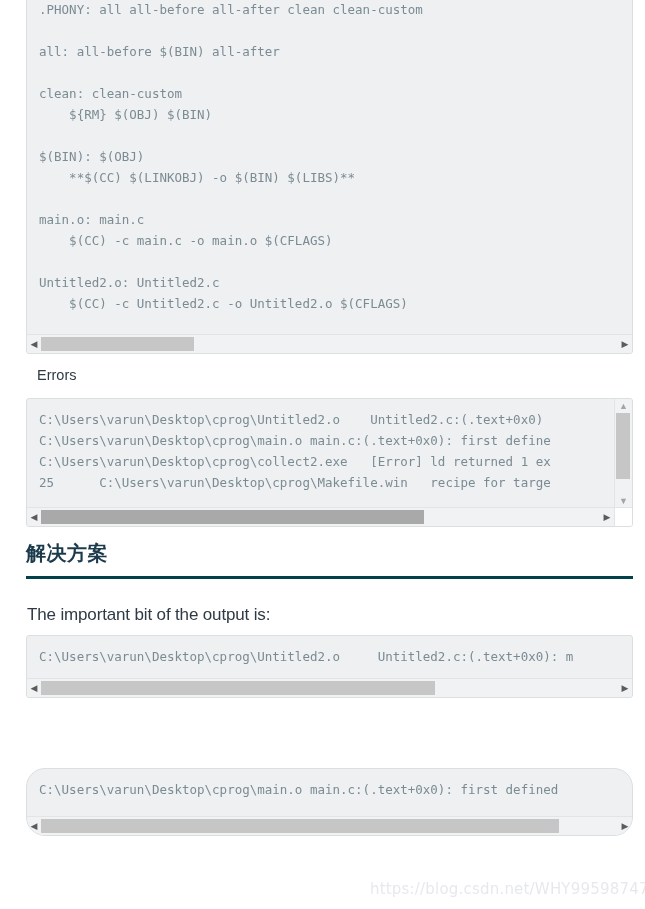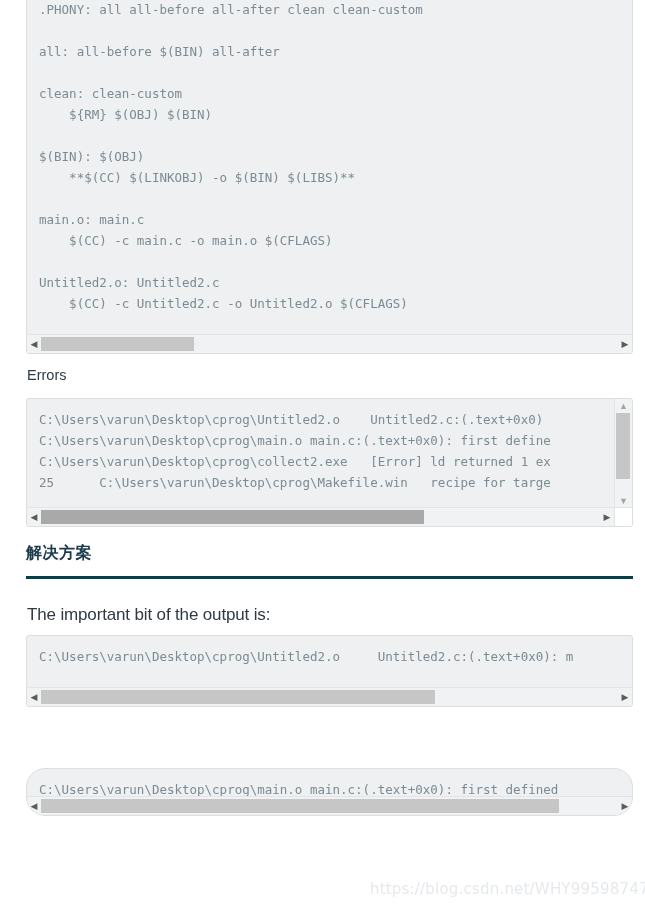--- a/index.html
+++ b/index.html
@@ -141,21 +141,21 @@
   }
 
   
   .section-head {
     position: absolute;
     left: 26px;
     width: 607px;
   }
   .section-head h2 {
     margin: 0;
-    font-size: 16px;
+    font-size: 20px;
     font-weight: bold;
     color: #1b3a4b;
     line-height: 26px;
     letter-spacing: 0.5px;
   }
   .section-rule {
     position: absolute;
     left: 26px;
     width: 607px;
     height: 3px;
@@ -196,21 +196,21 @@
     $(CC) -c Untitled2.c -o Untitled2.o $(CFLAGS)</div>
     <div class="hscroll">
       <div class="arrow">◀</div>
       <div class="track">
         <div class="thumb" style="left:0px; width:153px;"></div>
       </div>
       <div class="arrow">▶</div>
     </div>
   </div>
 
-  <div class="label" style="top:367px;">Errors</div>
+  <div class="label" style="top:367px;margin-left:10px;">Errors</div>
 
   <div class="codebox" style="left:26px; top:398px; width:607px; height:129px;">
     <div class="code-inner" style="height:136px; padding-right:30px;border-radius:32px;">C:\Users\varun\Desktop\cprog\Untitled2.o    Untitled2.c:(.text+0x0)
 C:\Users\varun\Desktop\cprog\main.o main.c:(.text+0x0): first define
 C:\Users\varun\Desktop\cprog\collect2.exe   [Error] ld returned 1 ex
 25      C:\Users\varun\Desktop\cprog\Makefile.win   recipe for targe</div>
 
     <div class="vscroll">
       <div class="varrow">▲</div>
       <div class="vtrack">
@@ -229,33 +229,33 @@
     </div>
   </div>
 
   <div class="section-head" style="top:540px;">
     <h2>解决方案</h2>
   </div>
   <div class="section-rule" style="top:576px;"></div>
 
   <div class="para" style="top:604px;">The important bit of the output is:</div>
 
-  <div class="codebox" style="left:26px; top:635px; width:607px; height:72px;">
+  <div class="codebox" style="left:26px; top:635px; width:607px; height:63px;">
     <div class="code-inner" style="height:46px;">C:\Users\varun\Desktop\cprog\Untitled2.o     Untitled2.c:(.text+0x0): m</div>
     <div class="hscroll">
       <div class="arrow">◀</div>
       <div class="track">
         <div class="thumb" style="left:0px; width:394px;"></div>
       </div>
       <div class="arrow">▶</div>
     </div>
   </div>
 
 
-  <div class="codebox" style="left:26px; top:768px; width:607px; height:48px;border-radius:19px;">
+  <div class="codebox" style="left:26px; top:768px; width:607px; height:68px;border-radius:19px;">
     <div class="code-inner" style="height:46px;">C:\Users\varun\Desktop\cprog\main.o main.c:(.text+0x0): first defined</div>
     <div class="hscroll">
       <div class="arrow">◀</div>
       <div class="track">
         <div class="thumb" style="left:0px; width:518px;"></div>
       </div>
       <div class="arrow">▶</div>
     </div>
   </div>
 

